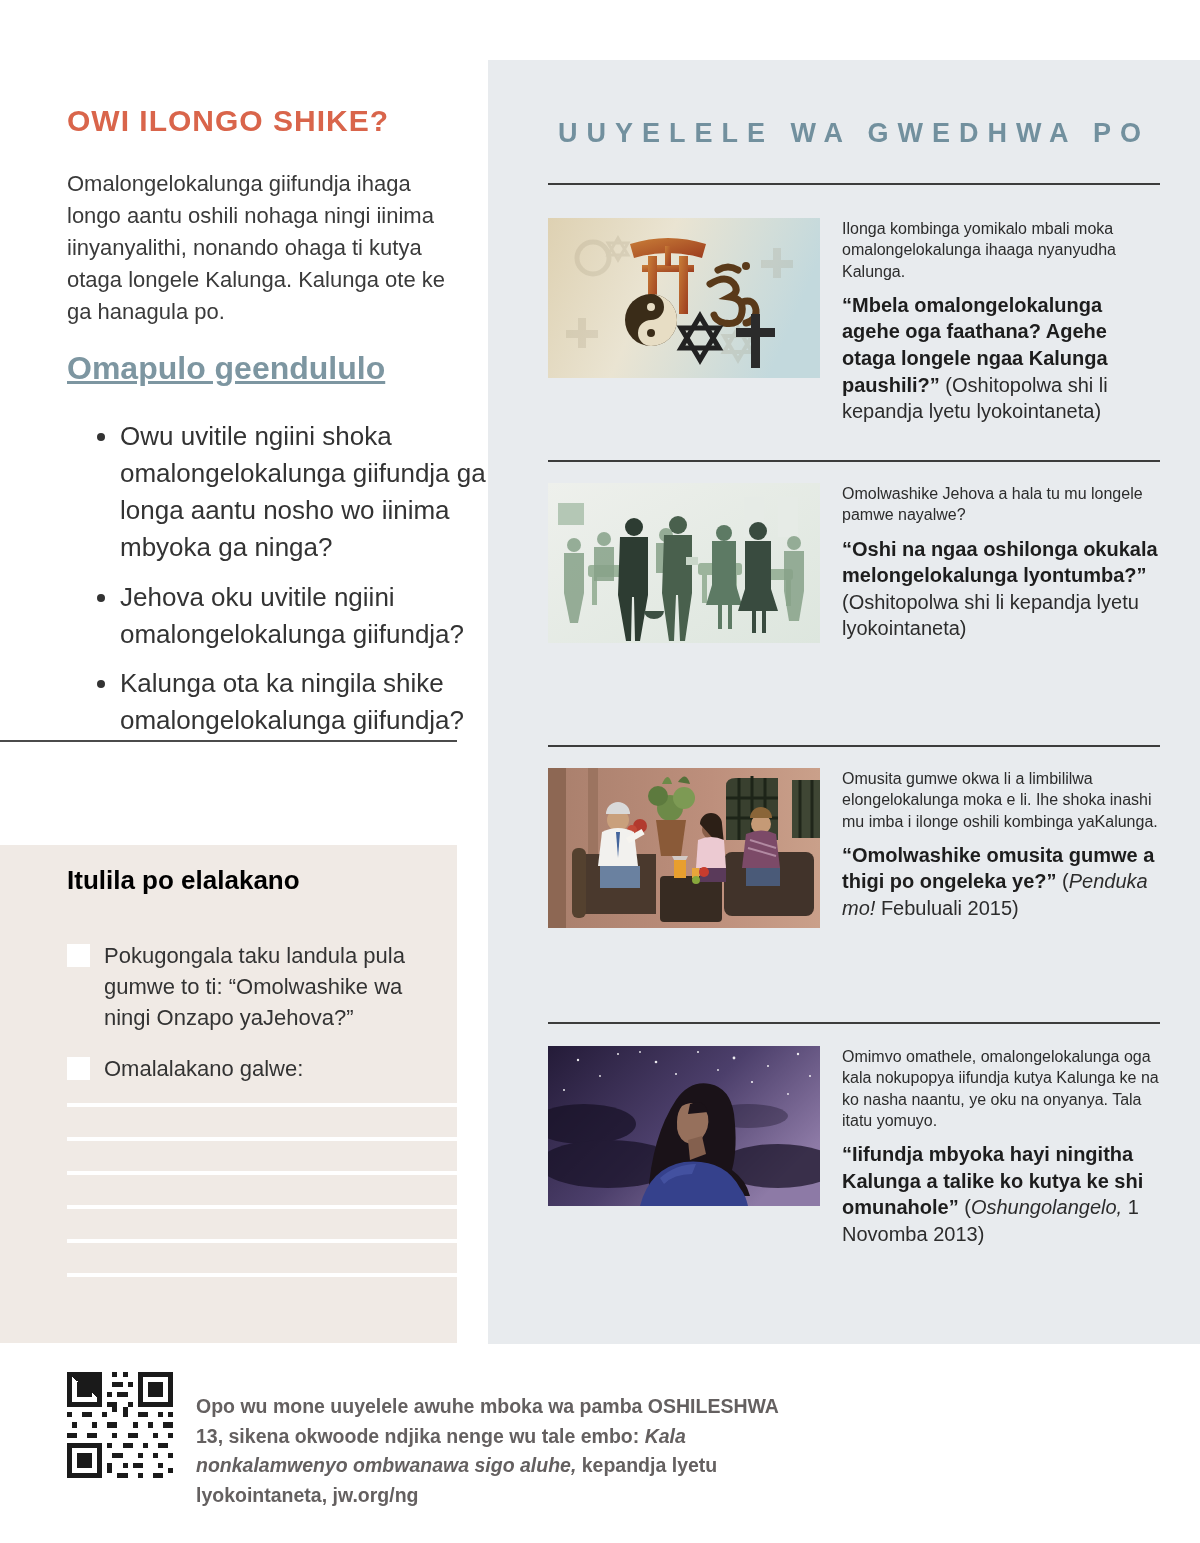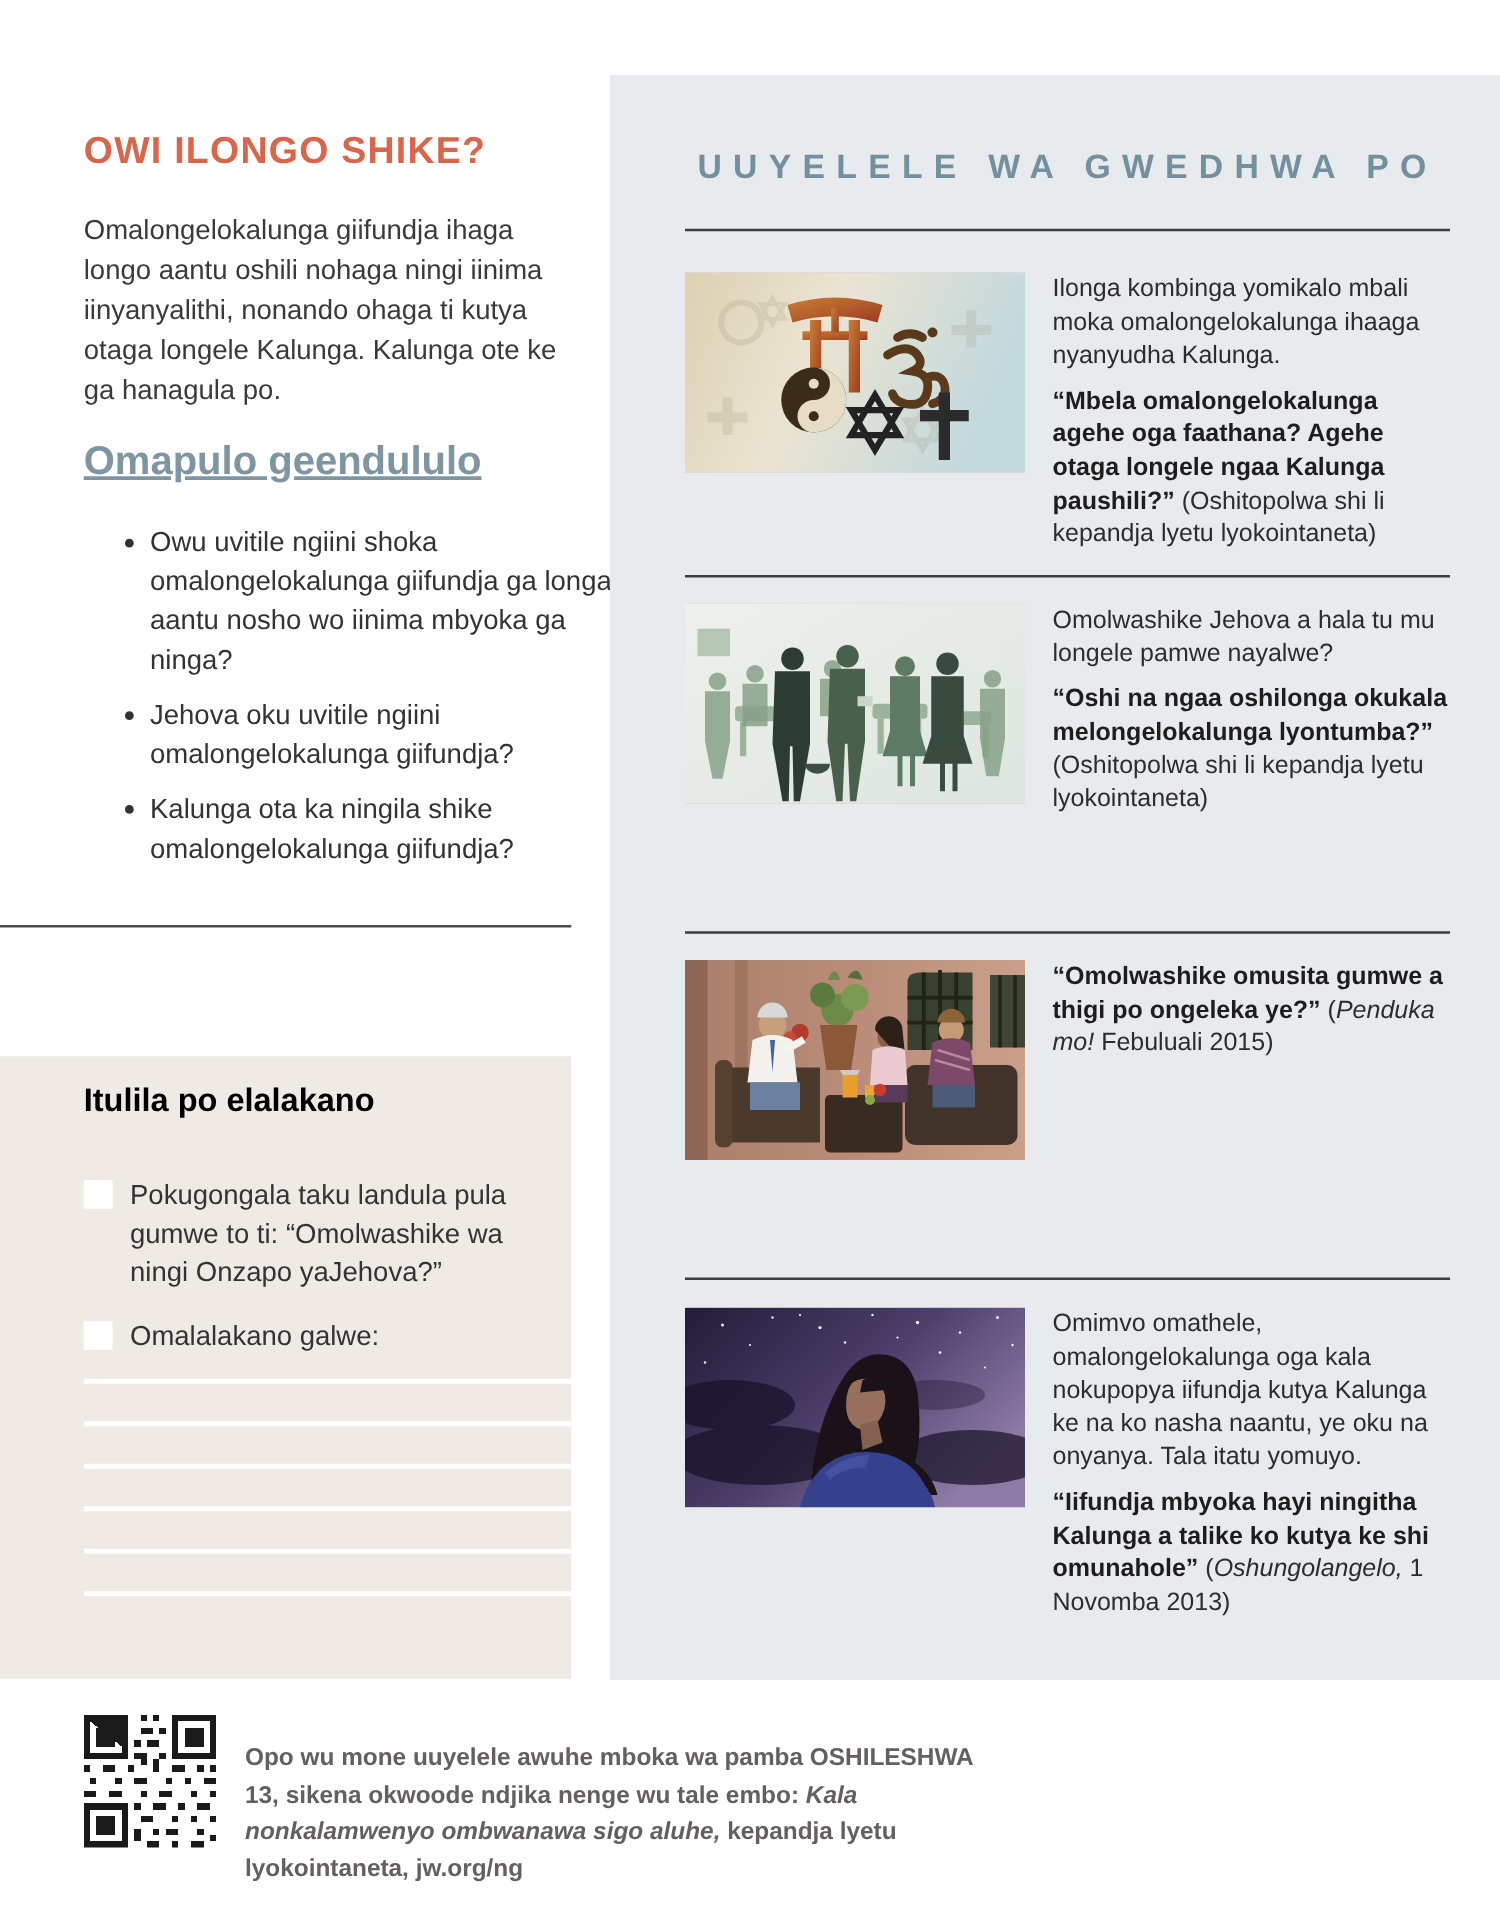--- a/index.html
+++ b/index.html
@@ -15,21 +15,21 @@
   .l-intro{
     position:absolute;left:67px;top:168px;width:400px;margin:0;
     font-size:22px;line-height:1.45;color:#3a3a3a;
   }
   .l-review-h{
     position:absolute;left:67px;top:350px;width:420px;margin:0;
     font-size:32px;font-weight:bold;color:#7d96a1;text-decoration:underline;
   }
   .l-bullets{
     position:absolute;left:94px;top:418px;width:372px;margin:0;padding:0 0 0 26px;
-    font-size:22px;line-height:1.42;color:#333;
+    font-size:26px;line-height:1.42;color:#333;
   }
   .l-bullets li{margin:0 0 13px 0;}
   .l-rule{
     position:absolute;left:0;top:740px;width:457px;height:2px;background:#4b4b4b;
   }
   .l-completed{
     position:absolute;left:67px;top:763px;width:400px;margin:0;
     font-size:22px;color:#333;
   }
   
@@ -64,21 +64,21 @@
     position:absolute;left:60px;width:612px;height:2px;background:#3c3c3c;
   }
   .entry{
     position:absolute;left:60px;width:612px;display:flex;gap:22px;align-items:flex-start;
   }
   .thumb{
     margin:0;flex:0 0 272px;width:272px;height:160px;overflow:hidden;background:#ccc;
   }
   .thumb svg{display:block;width:272px;height:160px;}
   .etext{flex:1 1 auto;min-width:0;}
-  .desc{margin:0 0 10px 0;font-size:20px;line-height:1.33;color:#2c2c2c;}
+  .desc{margin:0 0 10px 0;font-size:16px;line-height:1.33;color:#2c2c2c;}
   .equote{margin:0;font-size:20px;line-height:1.33;color:#1d1d1d;}
   .equote strong{font-weight:bold;}
   .esrc{font-weight:normal;color:#2c2c2c;}
   .esrc em{font-style:italic;}
   
   .qr{position:absolute;left:67px;top:1372px;width:106px;height:106px;}
   .foot-note{
     position:absolute;left:196px;top:1392px;width:590px;margin:0;
     font-size:19.5px;line-height:1.52;color:#646060;font-weight:700;
   }
@@ -318,20 +318,21 @@
           <g>
             <path d="M126 92 h12 v18 h-12 z" fill="#e89f2e"></path>
             <path d="M124 88 h16 l-2 4 h-12 z" fill="#d8d8d8" opacity="0.8"></path>
             <rect x="144" y="100" width="7" height="10" fill="#e8a53a"></rect>
             <circle cx="156" cy="104" r="5" fill="#c83c2e"></circle>
               <circle cx="148" cy="112" r="4" fill="#88a83c"></circle>
           </g>
         </svg>
       </figure>
       <div class="etext">
+        <p class="desc">Omusita gumwe okwa li a limbililwa elongelokalunga moka e li. Ihe shoka inashi mu imba i ilonge oshili kombinga yaKalunga.</p>
         <p class="equote"><strong>“Omolwashike omusita gumwe a thigi po ongeleka ye?”</strong> <span class="esrc"><span>(</span><em>Penduka mo!</em><span> Febuluali 2015)</span></span></p>
       </div>
     </section>
 
     <section class="entry" style="top:986px">
       <figure class="thumb">
         <svg viewBox="0 0 272 160" xmlns="http://www.w3.org/2000/svg">
           <defs>
             <linearGradient id="gnight" x1="0" y1="0" x2="1" y2="0.6">
               <stop offset="0" stop-color="#241b38"></stop>

